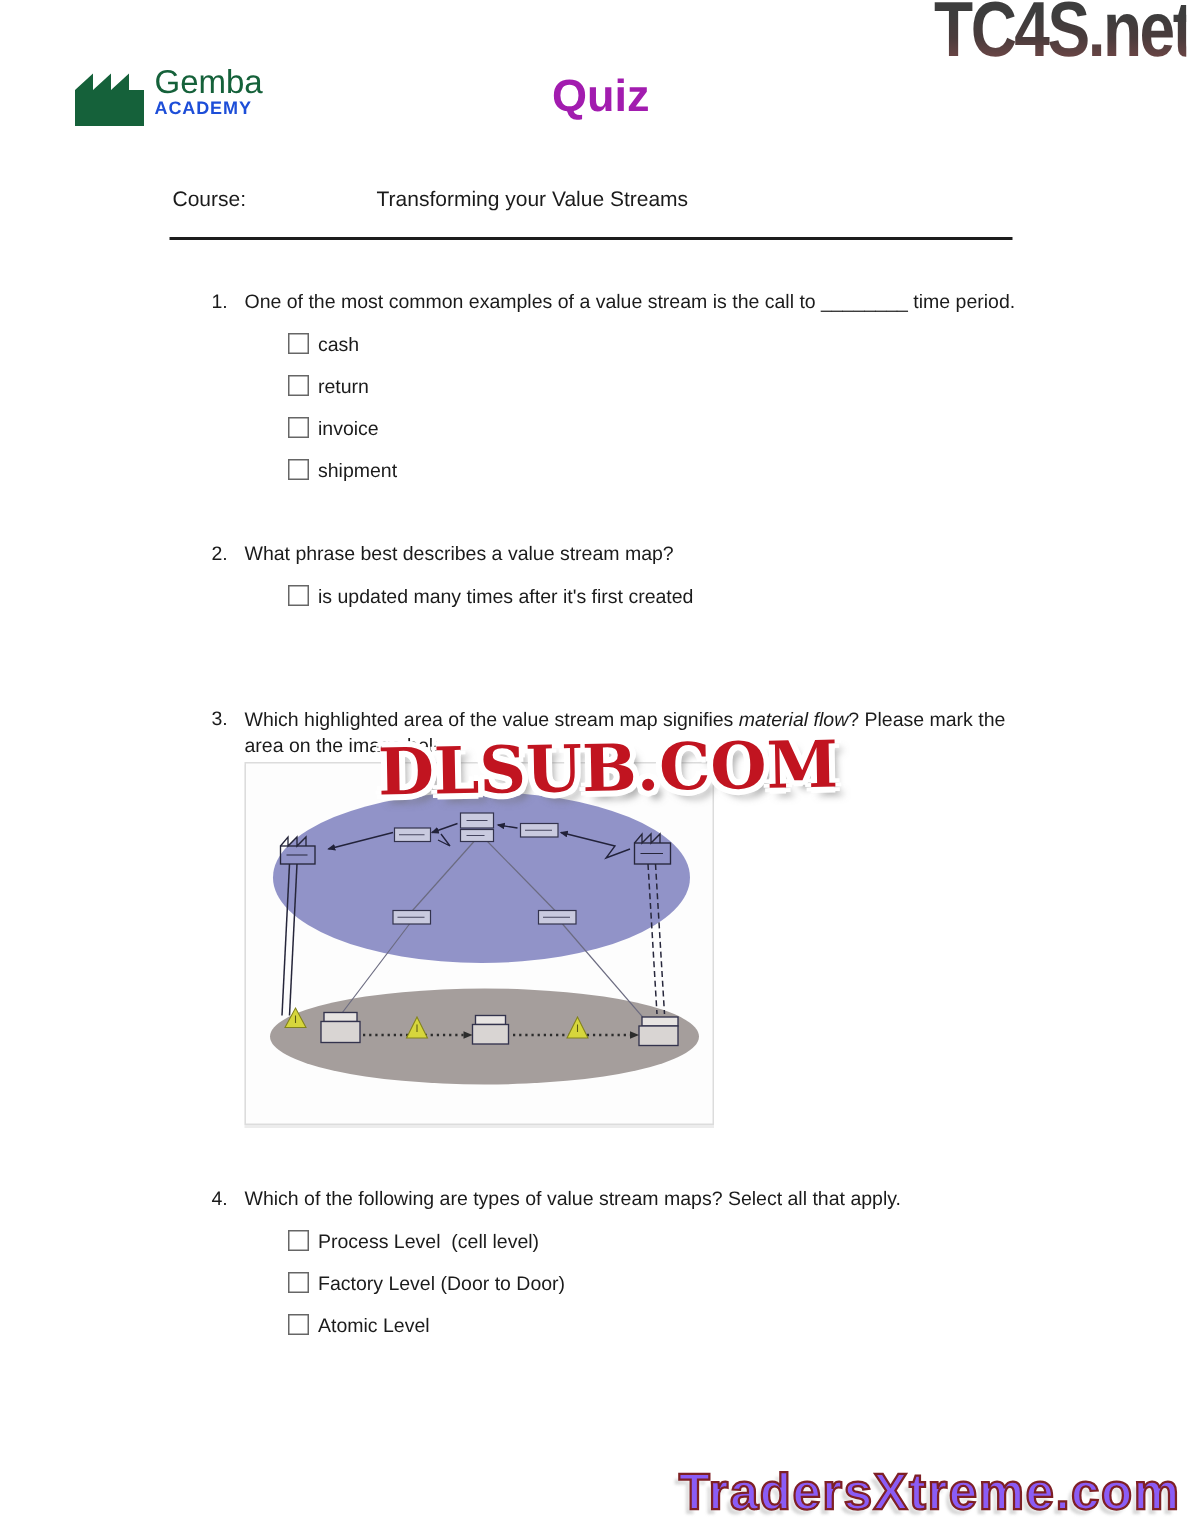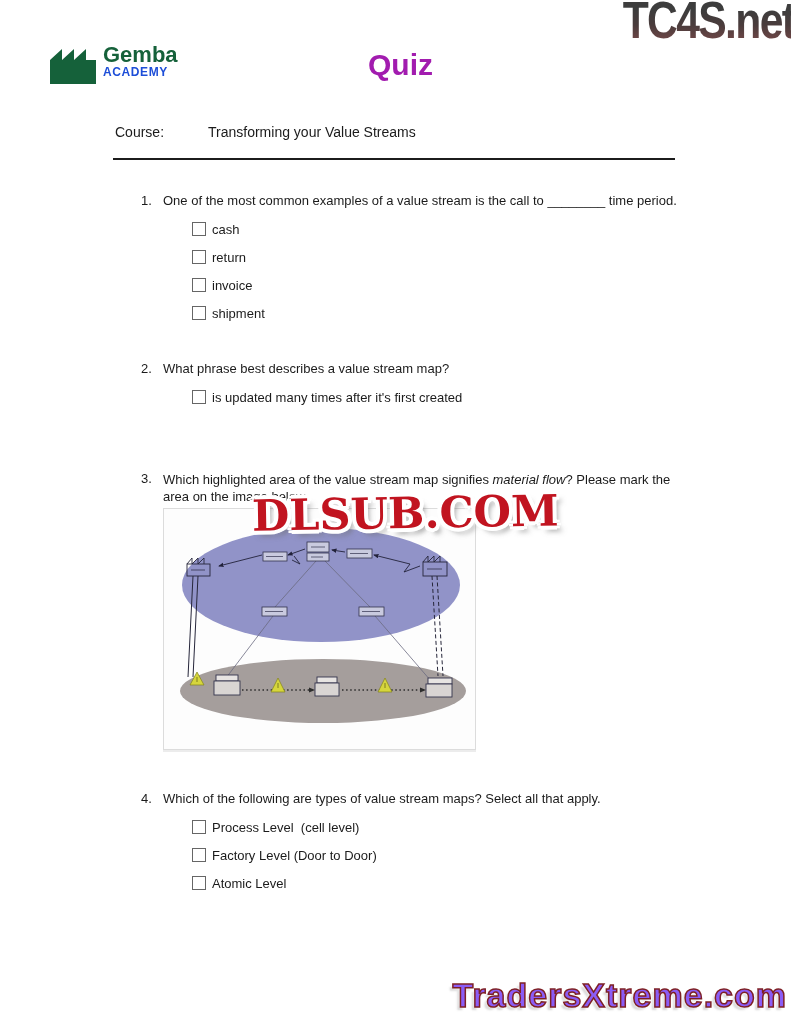--- a/index.html
+++ b/index.html
@@ -15,29 +15,29 @@
     font-weight:bold;font-size:43px;line-height:1;color:#c11420;transform:rotate(-1deg);
     text-shadow:-3px -3px 0 #fff,3px -3px 0 #fff,-3px 3px 0 #fff,3px 3px 0 #fff,
       -4px 0 0 #fff,4px 0 0 #fff,0 -4px 0 #fff,0 4px 0 #fff,5px 6px 5px rgba(110,110,110,.55);}
   .wm-traders{position:absolute;top:976px;right:4px;font-size:34px;font-weight:bold;
     letter-spacing:1px;color:#8b5cf6;-webkit-text-stroke:1.5px #7e2025;
     text-shadow:0 0 3px #fff,0 0 5px #fff,-3px 3px 2px rgba(150,150,150,.4);}
 
   
   .logo{position:absolute;left:50px;top:45px;display:flex;align-items:flex-start;}
   .logo svg{display:block;margin-right:7px;}
-  .logo-name{font-size:22px;font-weight:bold;color:#15613a;line-height:20px;}
+  .logo-name{font-size:22px;font-weight:normal;color:#15613a;line-height:20px;}
   .logo-sub{font-size:12px;font-weight:bold;color:#1d4ed8;letter-spacing:.6px;}
 
   .title{position:absolute;left:0;top:48px;width:745px;text-align:center;
     font-size:30px;font-weight:bold;color:#a21caf;padding-left:28px;}
 
   
   .meta{position:absolute;left:115px;top:123px;font-size:14px;}
-  .meta-row{display:flex;line-height:19px;}
+  .meta-row{display:flex;line-height:19px;gap:43px;}
   .meta-label{width:93px;}
   .rule{position:absolute;left:113px;top:158px;width:562px;border-top:2px solid #1c1c1c;}
 
   
   .q{position:absolute;left:141px;width:585px;font-size:13px;}
   .qrow{display:flex;}
   .qnum{width:22px;flex:none;}
   .qtext{white-space:nowrap;}
   .qtext.wrap{white-space:normal;width:512px;line-height:17px;}
   .opts{margin-left:22px;}

